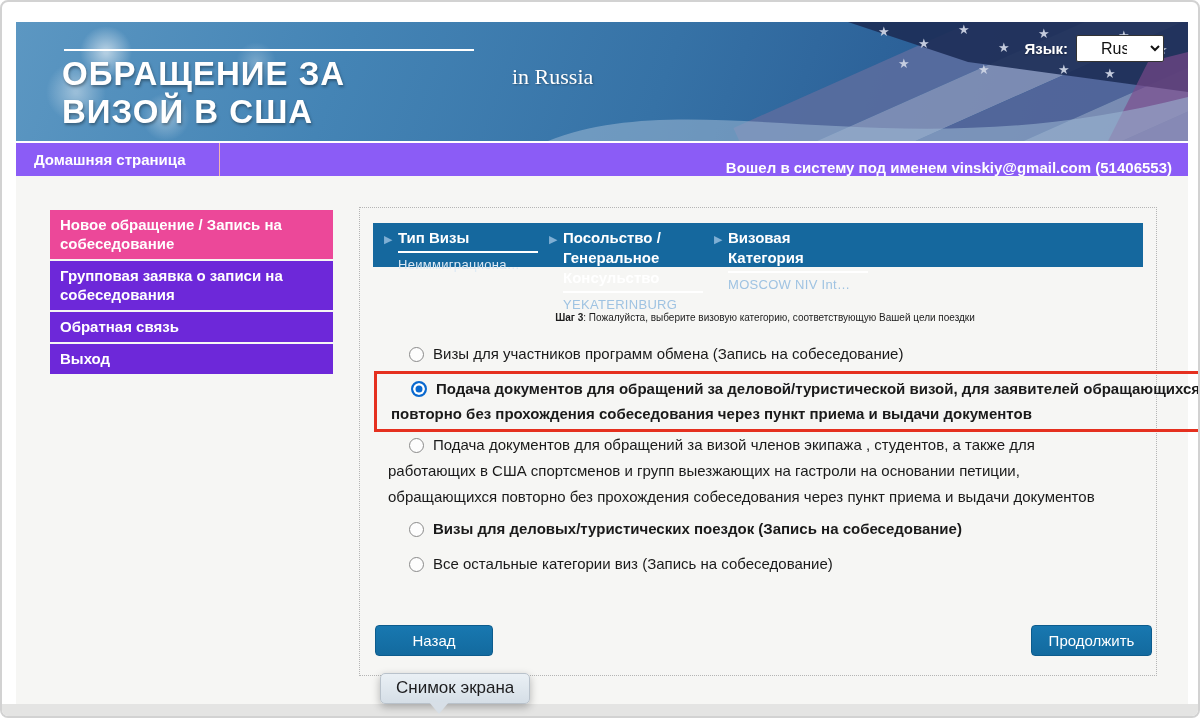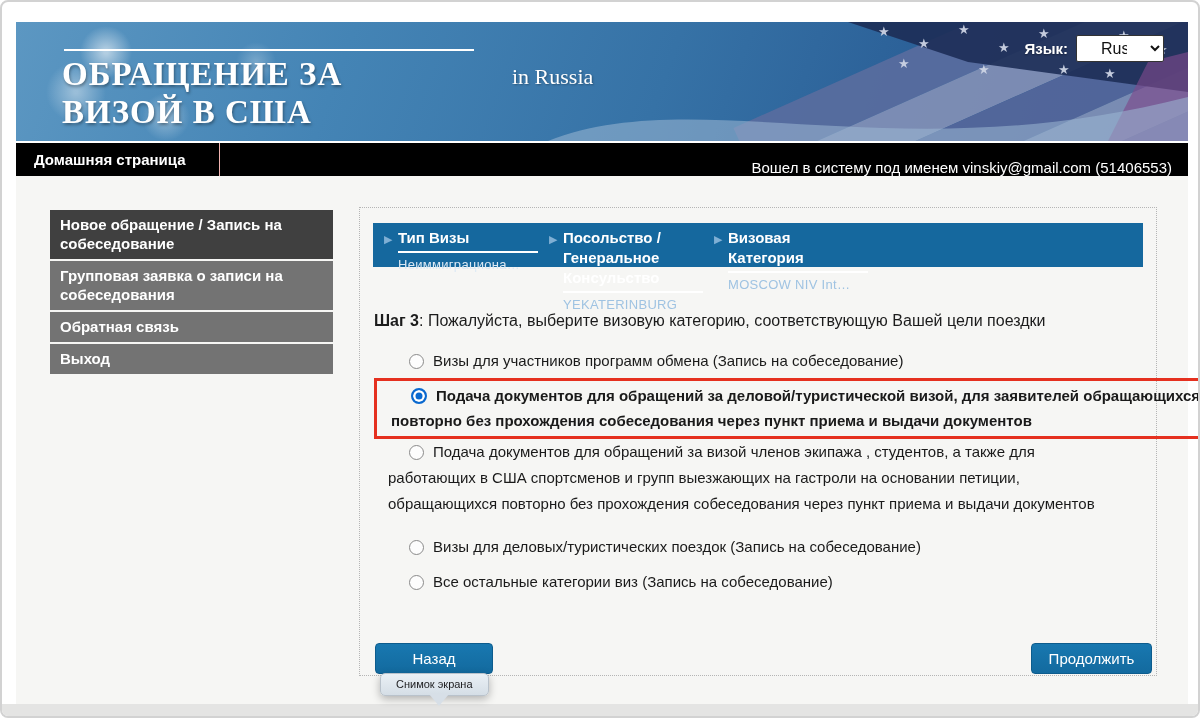--- a/index.html
+++ b/index.html
@@ -20,60 +20,60 @@
     background:
       radial-gradient(circle at 90px 30px, rgba(255,255,255,.55) 0 2px, rgba(255,255,255,0) 26px),
       radial-gradient(circle at 60px 70px, rgba(255,255,255,.4) 0 2px, rgba(255,255,255,0) 30px),
       radial-gradient(circle at 150px 95px, rgba(255,255,255,.35) 0 2px, rgba(255,255,255,0) 24px),
       radial-gradient(circle at 240px 40px, rgba(255,255,255,.25) 0 1px, rgba(255,255,255,0) 20px);
   }
   .flag-art { position:absolute; right:0; top:0; height:119px; width:640px; }
   .title-rule { position:absolute; left:48px; top:27px; width:410px; height:2px; background:#ffffff; }
   .banner-title {
     position:absolute; left:46px; top:33px; color:#ffffff;
-    font-family:Liberation Serif, serif; font-weight:bold; font-size:33px;
+    font-family:Liberation Sans, sans-serif; font-weight:bold; font-size:33px;
     line-height:38px; letter-spacing:1px; text-shadow:1px 2px 3px rgba(0,0,0,.35);
   }
   .banner-sub {
     position:absolute; left:496px; top:42px; color:#ffffff;
     font-family:"Liberation Serif", serif; font-size:22px; text-shadow:1px 1px 2px rgba(0,0,0,.3);text-align:right;
   }
   .lang-row { position:absolute; right:24px; top:13px; display:flex; align-items:center; gap:8px;margin-left:6px; }
   .lang-label { color:#ffffff; font-weight:bold; font-size:15px; text-shadow:0 1px 2px rgba(0,0,0,.4); }
   .lang-select {
     font-family:"Liberation Sans", sans-serif; font-size:16px; color:#111;
     background:#ffffff; border:1px solid #333; border-radius:2px;
     width:88px; height:27px; padding:0 20px;
   }
 
   
   .redbar {
     position:absolute; left:14px; top:139px; width:1172px; height:35px;
-    background:#000000; border-top:2px solid #ffffff;
+    background:#8b5cf6; border-top:2px solid #ffffff;
     display:flex; align-items:center;
   }
   .home-tab {
     width:204px; height:100%; display:flex; align-items:center; padding-left:18px;
     color:#ffffff; font-weight:bold; font-size:15px; border-right:1px solid #f2b5b2;
     cursor:pointer;
   }
   .login-status {
     flex:1; text-align:right; padding-right:16px;
-    color:#ffffff; font-weight:normal; font-size:15px;margin-top:16px;
+    color:#ffffff; font-weight:bold; font-size:15px;margin-top:16px;
   }
 
   
   .content { position:absolute; left:14px; top:174px; width:1172px; height:528px; background:#f6f6f4; }
 
   .sidebar { position:absolute; left:34px; top:34px; width:283px; }
   .side-item {
-    background:#737373; color:#ffffff; font-weight:bold; font-size:15px;
+    background:#6d28d9; color:#ffffff; font-weight:bold; font-size:15px;
     line-height:19px; padding:5px 10px 6px 10px; margin-bottom:2px; cursor:pointer;
   }
-  .side-item.active { background:#404040; }
+  .side-item.active { background:#ec4899; }
 
   .panel {
     position:absolute; left:343px; top:31px; width:798px; height:469px;
     border:1px dotted #b5b5b5;
   }
 
   
   .wizard {
     margin:15px 13px 0 13px; height:44px; background:#15689e;
     display:flex; align-items:flex-start; overflow:visible;
@@ -83,59 +83,59 @@
   .step-title {
     display:block; width:140px; color:#ffffff; font-weight:bold; font-size:15px;
     line-height:20px; padding:5px 0 3px 0; border-bottom:2px solid #ffffff;
     white-space:pre-line;
   }
   .step-sub { display:block; font-size:13px; padding-top:4px; letter-spacing:.3px; }
   .step:nth-child(1) .step-sub { color:#dce9f4; }
   .step:nth-child(2) .step-sub, .step:nth-child(3) .step-sub { color:#9fc3e2; }
 
   
-  .instruction { margin:45px 0 0 14px; font-size:16px; color:#1c1c1c; }
+  .instruction { margin:45px 0 0 14px; font-size:10px; color:#1c1c1c;text-align:center; }
   .instruction b { font-weight:bold; }
 
   
   .options { margin-top:18px; }
   .option { display:block; padding-left:28px; width:755px; font-size:15px; line-height:26px; color:#1a1a1a; cursor:pointer; }
   .radio {
     display:inline-block; width:15px; height:15px; border-radius:50%;
     border:1.5px solid #8a8a8a; background:#fdfdfd; margin-left:21px; margin-right:9px;
     vertical-align:-3px;
   }
   .option.selected .radio {
     width:16px; height:16px; border:2px solid #0a69cf; background:#0a69cf;
     box-shadow:inset 0 0 0 2.5px #ffffff; margin-left:20px;
   }
   .option.selected .option-label { font-weight:bold; }
   .highlight-box {
     margin:4px 0 0 14px; width:870px; border:3px solid #e5301f;
     padding:2px 8px 3px 0;
   }
   .highlight-box .option { padding-left:14px; width:100%; line-height:25px; }
-  .opt-gap-s { margin-top:17px; }
+  .opt-gap-s { margin-top:6px;font-weight:bold; }
   .opt-gap-m { margin-top:9px; }
 
   
   .btn-row { display:flex; justify-content:space-between; margin:48px 4px 0 15px; }
   .btn {
     background:linear-gradient(#1878b0,#136a9f); border:1px solid #0d5c8d; border-radius:4px;
     color:#ffffff; font-size:15px; font-family:"Liberation Sans", sans-serif;
     height:31px; cursor:pointer;
   }
   .btn-back { width:118px; }
   .btn-continue { width:121px; }
 
   
   .tooltip {
     position:absolute; left:378px; top:671px; z-index:10;
     background:linear-gradient(#eaf0f5,#d5dee6); border:1px solid #b9c2cb; border-radius:5px;
-    padding:4px 15px 5px 15px; font-size:11px; color:#1d1d1f;
+    padding:4px 15px 5px 15px; font-size:17px; color:#1d1d1f;
     box-shadow:0 3px 8px rgba(0,0,0,.28);
   }
   .tooltip::after {
     content:""; position:absolute; left:48px; bottom:-11px;
     border-left:10px solid transparent; border-right:10px solid transparent;
     border-top:12px solid #d7dfe7;
   }
 
   .footer-strip { position:absolute; left:0; top:702px; width:1196px; height:14px; background:#e4e4e3; }
 </style>

